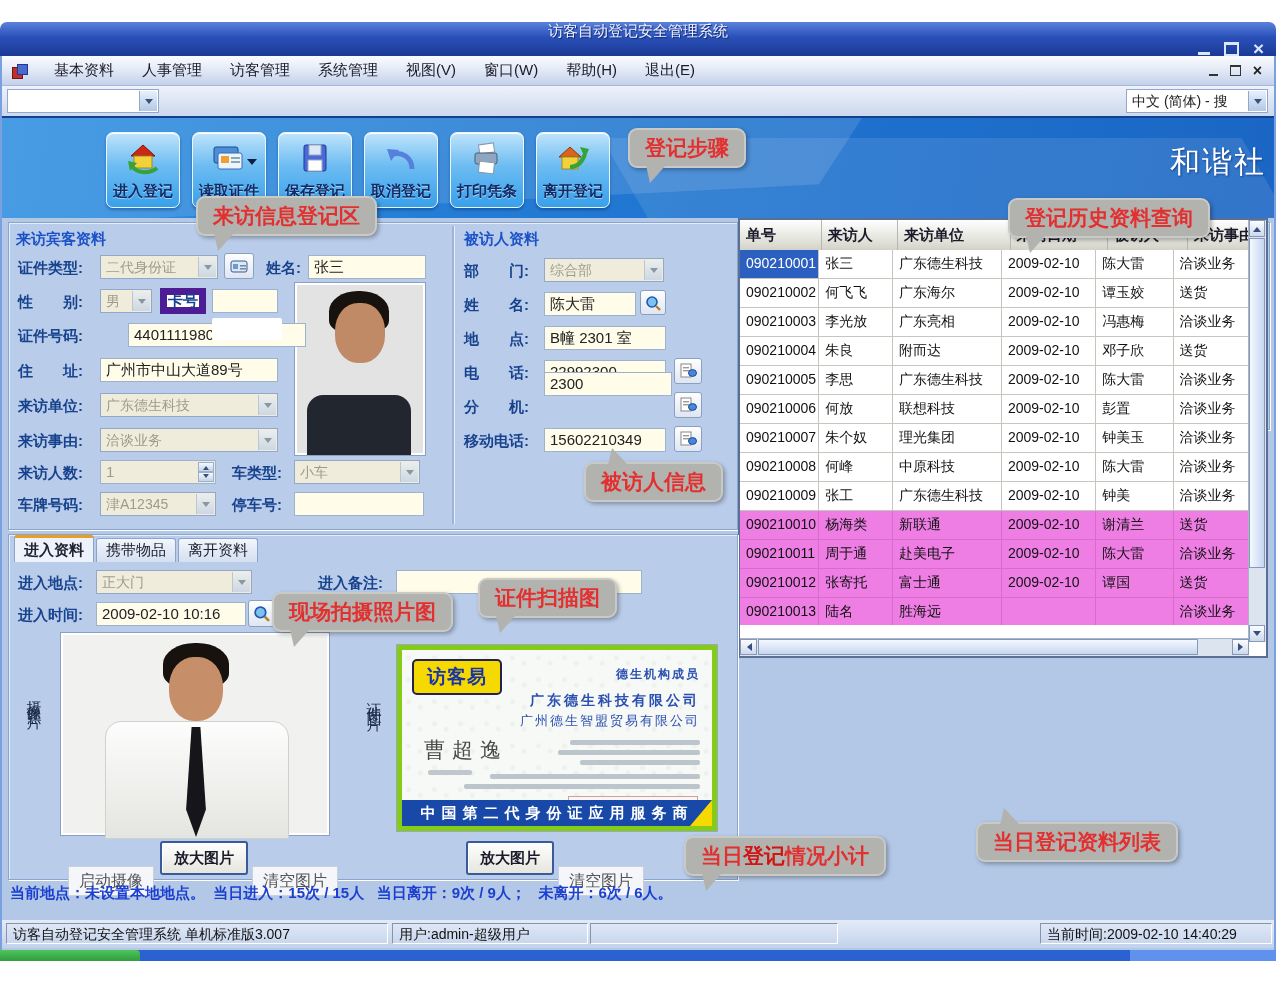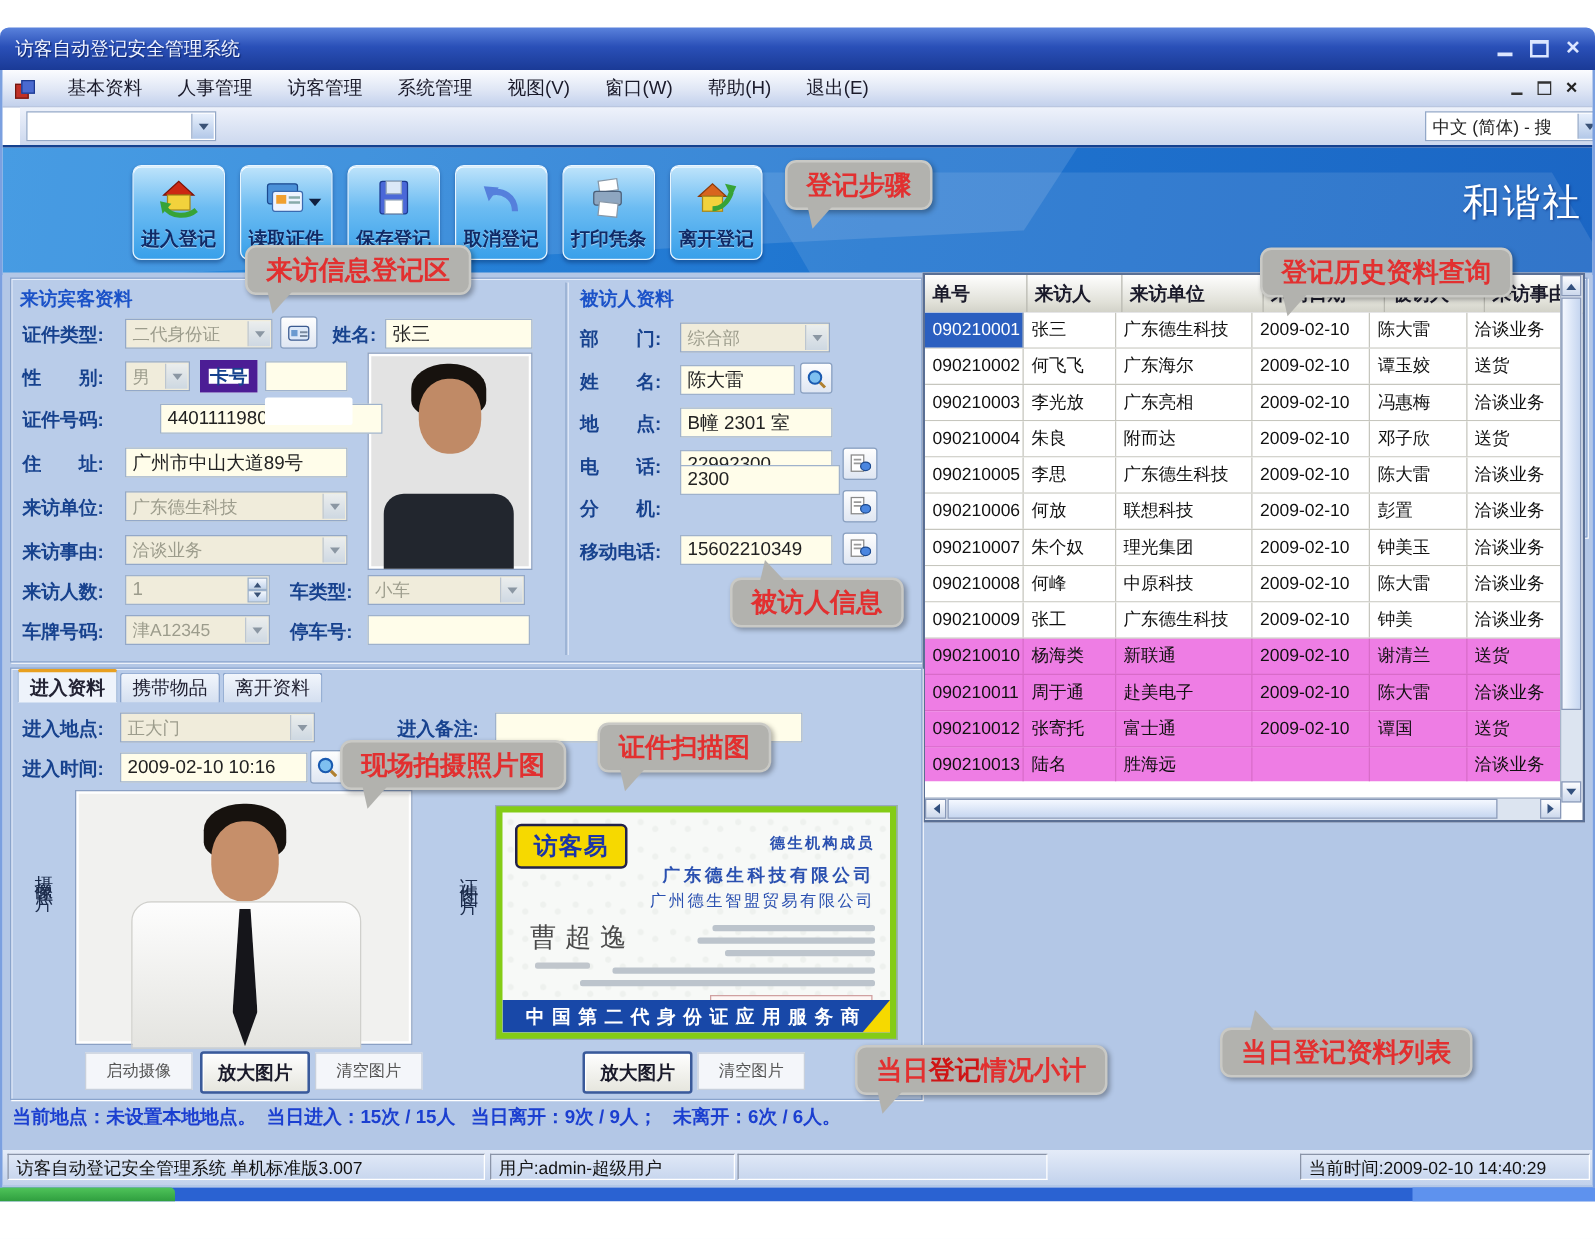--- a/index.html
+++ b/index.html
@@ -1,38 +1,38 @@
 <!DOCTYPE html>
 <html><head>
 <meta charset="utf-8">
 <style>
   html,body{margin:0;padding:0;background:#fff;}
   #window{position:relative;width:1276px;height:991px;background:#fff;overflow:hidden;
           font-family:"Liberation Sans","DejaVu Sans",sans-serif;font-size:15px;}
   
   #titlebar{position:absolute;left:0;top:22px;right:0;height:34px;
     background:linear-gradient(#5a82dc,#2a50b8 45%,#1a3a96);border-radius:7px 7px 0 0;
-    color:#fff;display:flex;align-items:center;padding:0 12px;box-sizing:border-box;}
+    color:#fff;display:flex;align-items:center;padding:0 12px;box-sizing:border-box;flex-direction:column;}
   .title-text{font-size:15px;color:#f0f4ff;text-shadow:1px 1px 1px #10266e;}
   .win-ctrls{margin-left:auto;display:flex;gap:14px;align-items:center;}
   .glyph-min{width:12px;height:3px;background:#dce6ff;margin-top:8px;}
   .glyph-restore{width:11px;height:9px;border:2px solid #dce6ff;border-top-width:3px;}
   .glyph-close{color:#dce6ff;font-size:19px;line-height:16px;font-weight:bold;}
   #menubar{position:absolute;left:2px;top:56px;right:2px;height:30px;
     background:linear-gradient(#fbfcff,#dfe6f5 55%,#c3d1ec);border-bottom:1px solid #a8b8d8;
     display:flex;align-items:center;gap:0;padding-left:10px;box-sizing:border-box;}
   .app-ico{width:14px;height:13px;position:relative;margin-right:14px;}
   .app-ico .a{position:absolute;left:0;top:3px;width:9px;height:10px;background:#c03028;border:1px solid #701810;}
   .app-ico .b{position:absolute;left:5px;top:0;width:9px;height:9px;background:#4a6ad0;border:1px solid #1c3a90;}
   .menu-item{padding:4px 14px;color:#1a1a2a;cursor:default;}
   .mdi-ctrls{margin-left:auto;display:flex;gap:12px;align-items:center;padding-right:12px;}
   .mdi-min{width:9px;height:2px;background:#333;margin-top:9px;}
   .mdi-restore{width:9px;height:8px;border:1px solid #333;border-top-width:2px;}
   .mdi-close{color:#222;font-weight:bold;font-size:16px;}
-  #comborow{position:absolute;left:16px;top:86px;right:2px;height:30px;
+  #comborow{position:absolute;left:2px;top:86px;right:2px;height:30px;
     background:linear-gradient(#eef2fb,#ccd8ee);}
   .combo{position:absolute;background:#fff;border:1px solid #93a8c8;box-sizing:border-box;height:24px;
     font-size:14px;color:#222;padding:3px 20px 0 5px;white-space:nowrap;overflow:hidden;}
   .combo .arr{position:absolute;right:1px;top:1px;bottom:1px;width:17px;
     background:linear-gradient(#e8f0fc,#b2c8e8);border-left:1px solid #93a8c8;display:flex;align-items:center;justify-content:center;}
   .combo .arr i{width:0;height:0;border:4px solid transparent;border-top:5px solid #3a5276;margin-top:4px;}
   .combo.disabled{background:#f0ecdb;color:#9c9c8c;}
   .combo.disabled .arr{opacity:.55;}
   
   #band{position:absolute;left:2px;top:116px;right:2px;height:102px;
@@ -71,22 +71,22 @@
   
   .xradio{position:absolute;display:flex;align-items:center;gap:7px;cursor:pointer;}
   .rdot{width:15px;height:15px;border-radius:50%;background:#fff;border:1px solid #7f93b4;position:relative;box-shadow:inset 1px 1px 2px #c8d0dc;}
   .xradio .rdot::after{content:"";position:absolute;left:3px;top:3px;width:7px;height:7px;border-radius:50%;background:#35a83a;display:none;}
   .xradio.on .rdot::after{display:block;}
   .rlabel{color:#17428e;font-weight:bold;font-size:15px;}
   .push-btn{position:absolute;background:linear-gradient(#fefefe,#e6e6de);border:1px solid #707a88;border-radius:3px;
     color:#1a1a2a;font-size:15px;font-weight:bold;display:flex;align-items:center;justify-content:center;cursor:pointer;
     box-shadow:1px 1px 0 #fff inset;}
   .push-btn.primary{border:2px solid #3a5a9a;}
-  .flat-btn{position:absolute;background:#f4f6fa;border:1px solid #c8d0dc;color:#555;font-size:13px;
-    display:flex;align-items:center;justify-content:center;cursor:pointer;}
+  .flat-btn{position:absolute;background:#f4f6fa;border:1px solid #c8d0dc;color:#555;font-size:16px;
+    display:flex;align-items:center;justify-content:center;cursor:pointer;margin-top:24px;}
   
   #table-wrap{position:absolute;left:738px;top:218px;width:530px;height:440px;border:2px solid #5a6f94;background:#fff;box-sizing:border-box;}
   .thead{display:flex;height:30px;background:linear-gradient(#fefefe,#e2e2da 70%,#d2d2c8);border-bottom:1px solid #889;}
   .hcell{box-sizing:border-box;border-right:1px solid #b8b8b0;padding:6px 6px 0 6px;font-weight:bold;color:#1a1a2a;font-size:15px;white-space:nowrap;overflow:hidden;}
   #rows{position:absolute;left:0;top:30px;width:509px;height:375px;overflow:hidden;background:#fff;}
   .trow{display:flex;height:29px;background:#fff;border-bottom:1px solid #c6c6be;box-sizing:border-box;}
   .trow.pink{background:#ee7de4;border-bottom-color:#d86cc8;}
   .tcell{box-sizing:border-box;border-right:1px solid #c6c6be;padding:5px 6px 0 6px;font-size:14px;color:#111;white-space:nowrap;overflow:hidden;}
   .trow.pink .tcell{border-right-color:#d86cc8;}
   .tcell.sel{background:#2b5fc0;color:#fff;}

